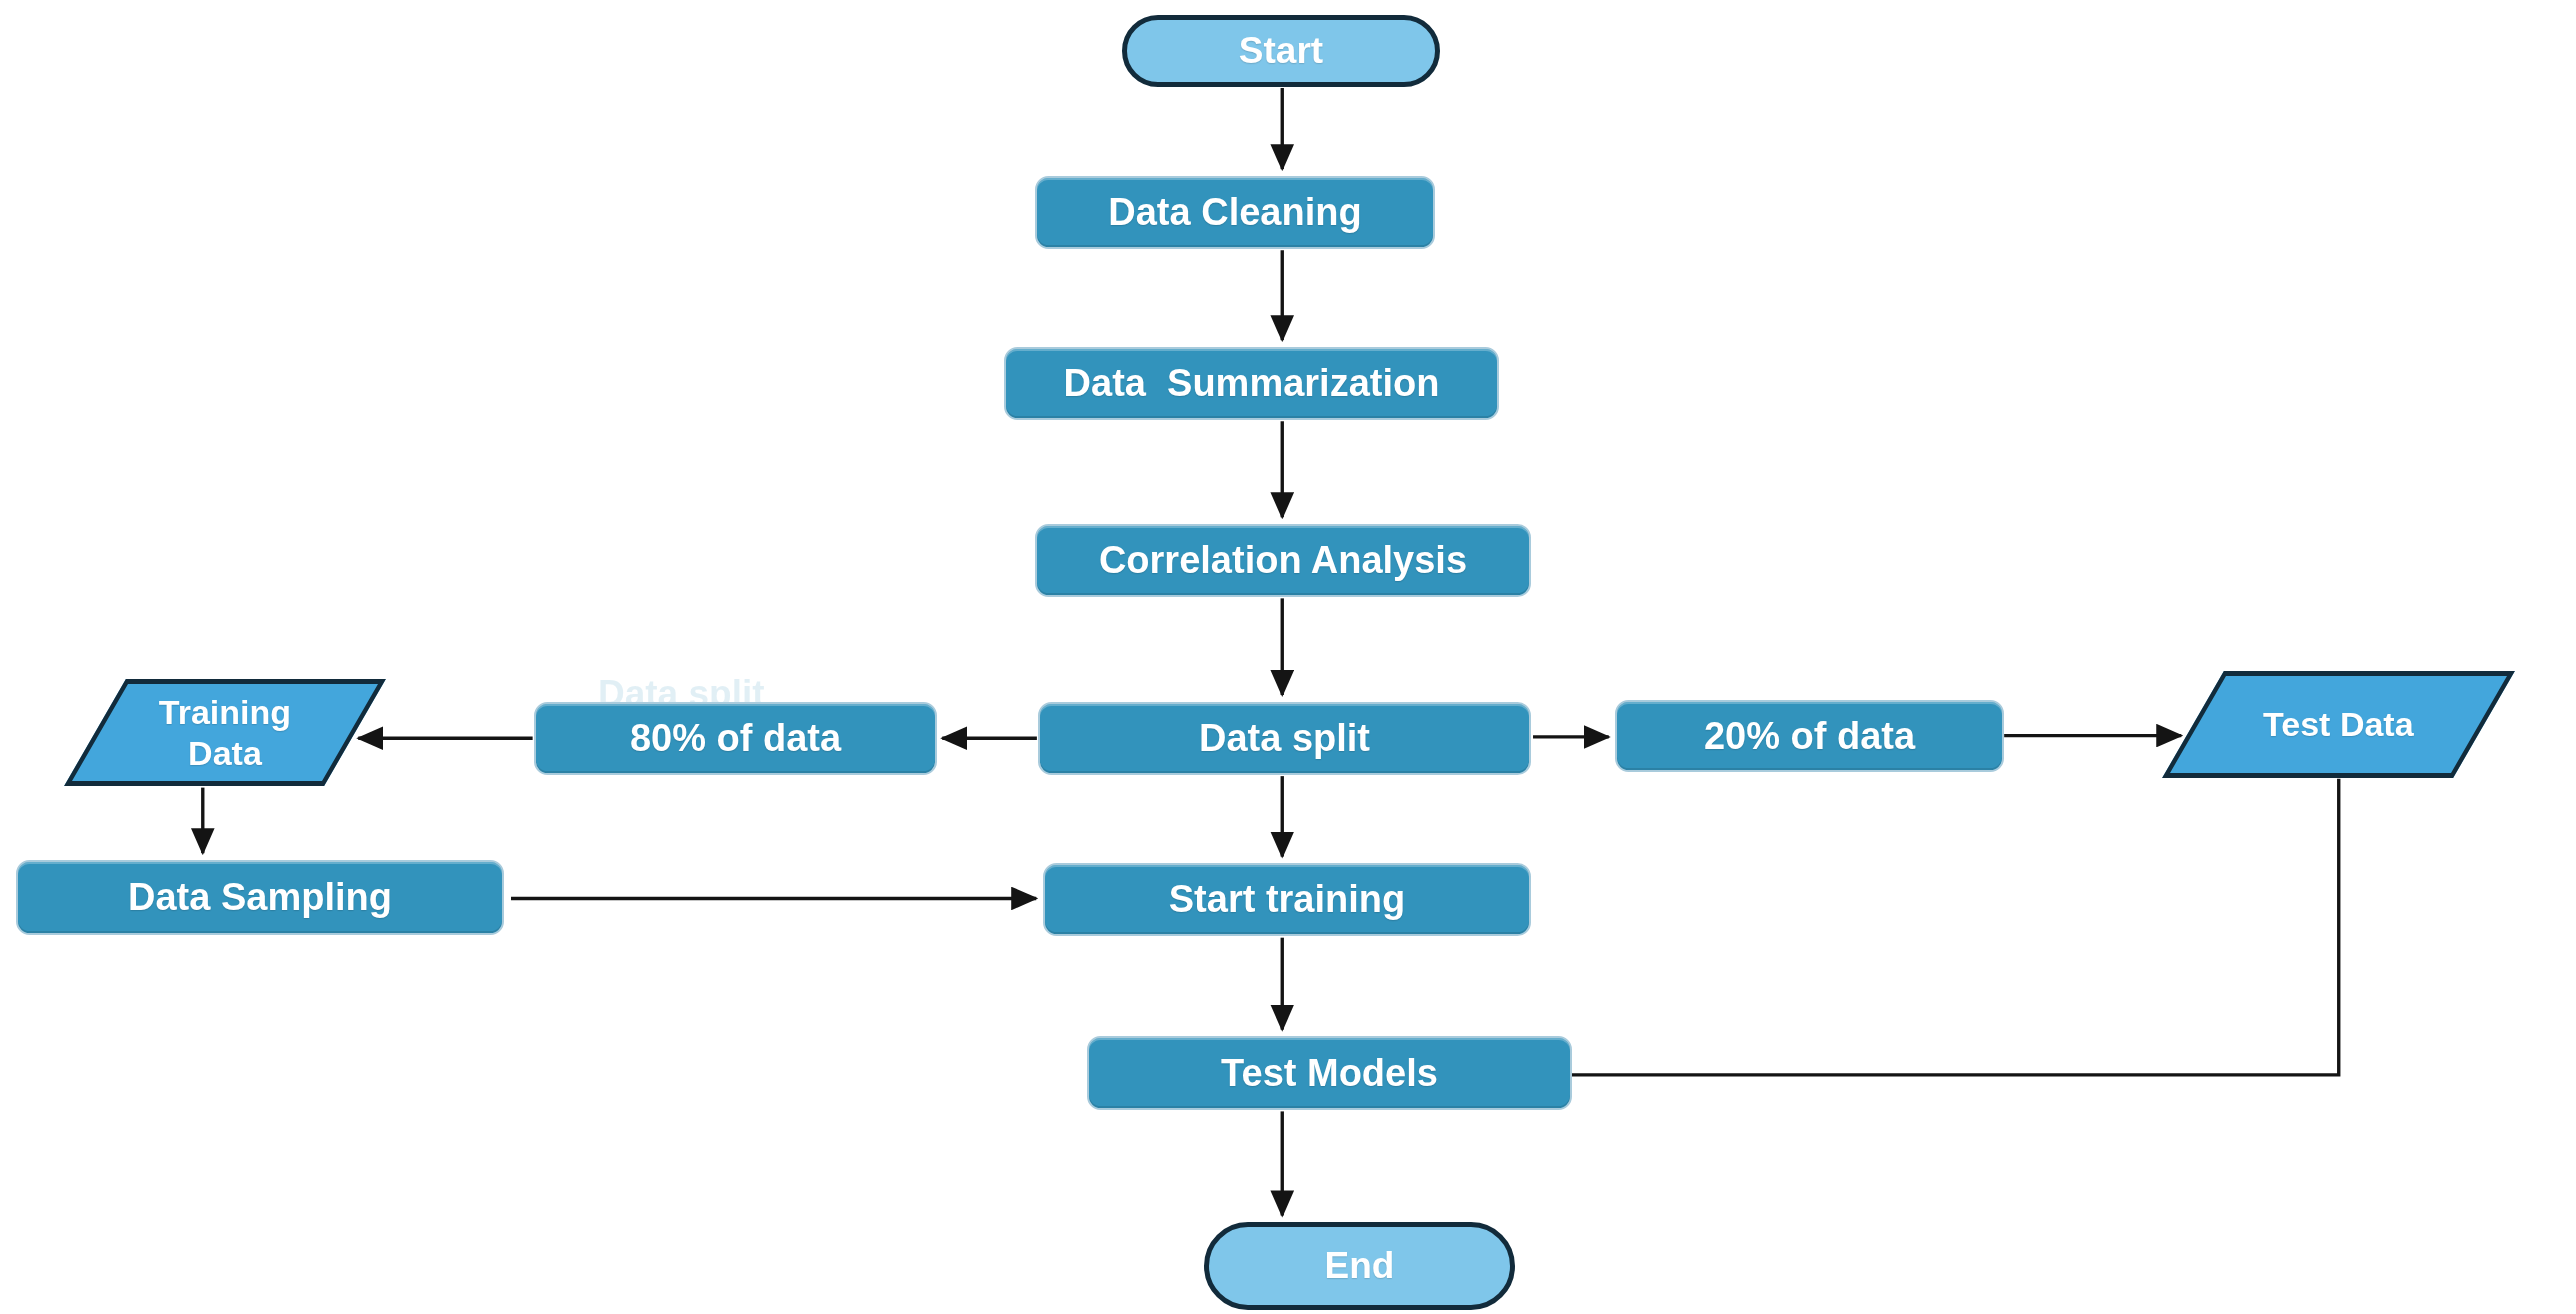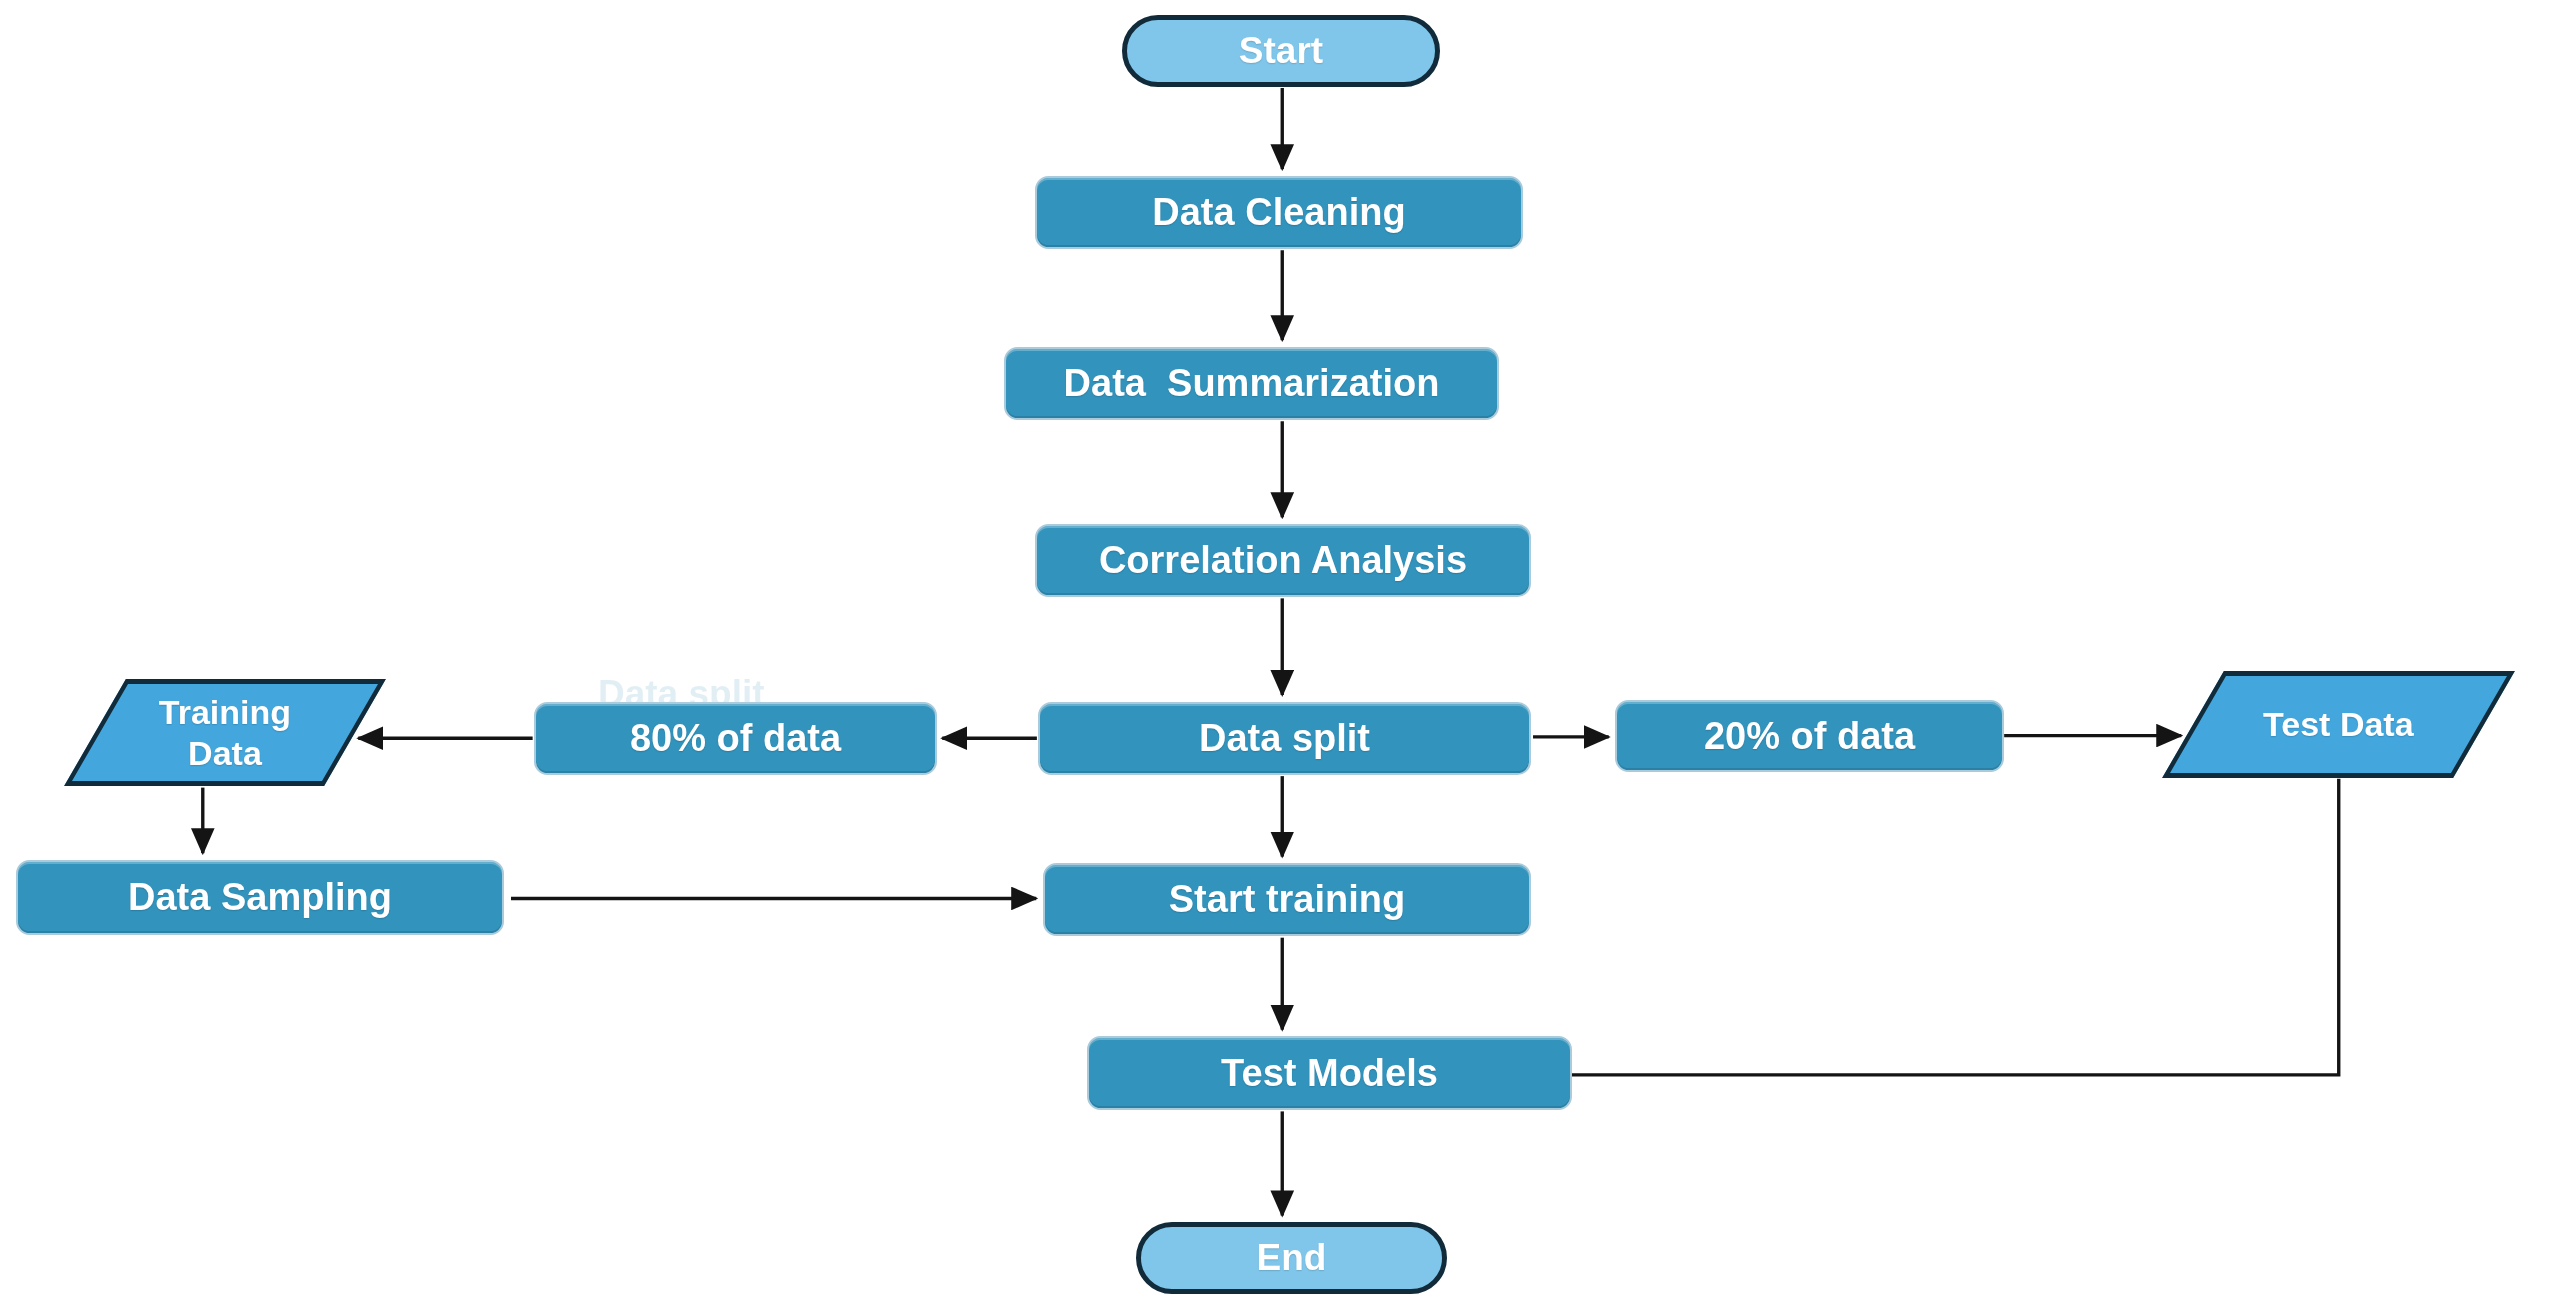--- a/index.html
+++ b/index.html
@@ -86,21 +86,21 @@
       <path d="M3460,1152 L3460,1590 L2272,1590" marker-end="url(#ah)"></path>
     </g>
   </svg>
 
   <div class="ghost" style="left:598px; top:673px;">Data split</div>
 
   <div class="node terminator" style="left:1122px; top:15px; width:318px; height:72px;">
     <span class="label">Start</span>
   </div>
 
-  <div class="node process" style="left:1035px; top:176px; width:488px; height:73px;">
+  <div class="node process" style="left:1035px; top:176px; width:400px; height:73px;">
     <span class="label">Data Cleaning</span>
   </div>
 
   <div class="node process" style="left:1004px; top:347px; width:495px; height:73px;justify-content:center;">
     <span class="label">Data  Summarization</span>
   </div>
 
   <div class="node process" style="left:1035px; top:524px; width:496px; height:73px;">
     <span class="label">Correlation Analysis</span>
   </div>
@@ -131,18 +131,18 @@
   </div>
 
   <div class="node process" style="left:1043px; top:863px; width:488px; height:73px;">
     <span class="label">Start training</span>
   </div>
 
   <div class="node process" style="left:1043px; top:1036px; width:485px; height:74px;margin-left:44px;">
     <span class="label">Test Models</span>
   </div>
 
-  <div class="node terminator" style="left:1136px; top:1222px; width:311px; height:72px;">
+  <div class="node terminator" style="left:1204px; top:1222px; width:311px; height:88px;">
     <span class="label">End</span>
   </div>
 
 </div>
 
 
 </body></html>

